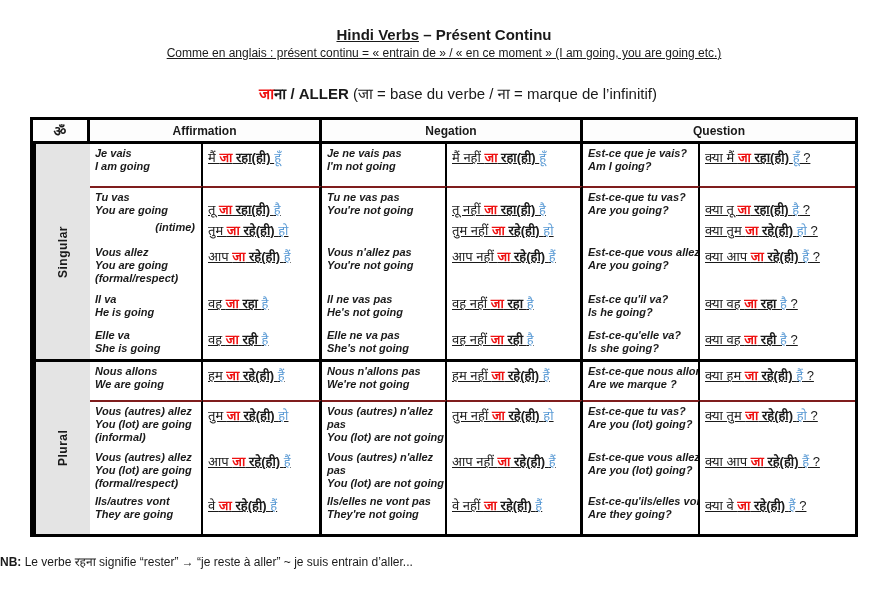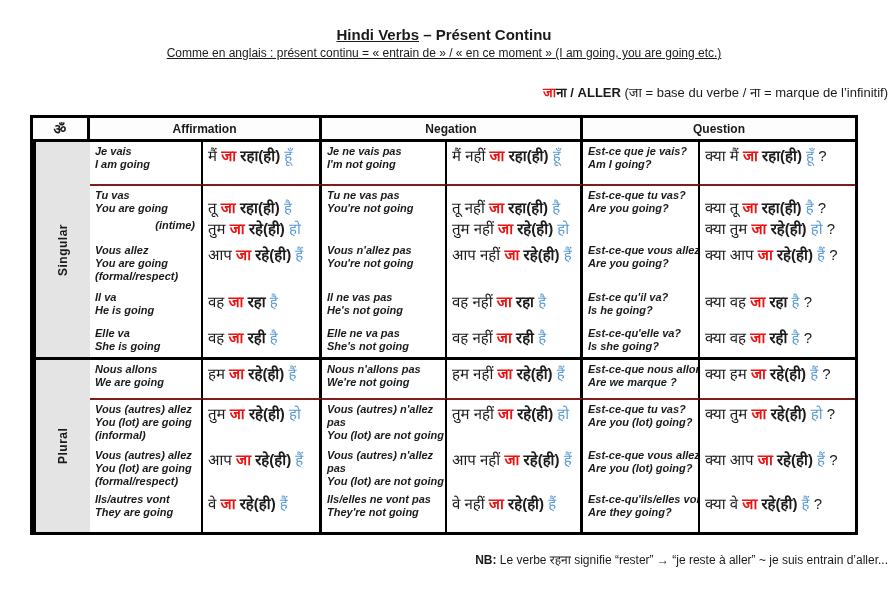--- a/index.html
+++ b/index.html
@@ -10,21 +10,21 @@
   body{
     width:888px;height:593px;background:#ffffff;color:#1a1a1a;
     font-family:"Liberation Sans","DejaVu Sans",sans-serif;
     overflow:hidden;
   }
   .page{width:888px;height:512px;padding-top:26px;}
   
   .title{ text-align:center;font-size:15px;font-weight:bold;}
   .title .u{text-decoration:underline;}
   .subtitle{text-align:center;font-size:12px;margin-top:3px;text-decoration:underline;}
-  .verbline{text-align:right;font-size:13px;margin-top:23px;padding-left:28px;}
+  .verbline{text-align:center;font-size:15px;margin-top:23px;padding-left:28px;}
   .verbline .b{font-weight:bold;}
   .verbline .red{color:var(--devanagari-red);font-weight:bold;}
   
   .tbl{width:828px;margin:14px auto 0;border:3px solid #000;background:#fff;}
   .thead{display:grid;grid-template-columns:57px 232px 261px 272px;height:24px;border-bottom:3px solid #000;}
   .hc{display:flex;align-items:center;justify-content:center;font-size:12px;font-weight:bold;border-right:3px solid #000;background:#fdfdfd;}
   .hc.last{border-right:none;}
   .hc-om{font-size:14px;}
   .sec{display:grid;grid-template-columns:57px 113px 119px 125px 136px 117px 155px;}
   .sec.plural{border-top:3px solid #000;}
@@ -34,26 +34,26 @@
         font-size:12px;font-weight:bold;letter-spacing:.5px;}
   .c{overflow:hidden;display:flex;flex-direction:column;padding:3px 4px 2px 5px;}
   .c.bt{border-top:2px solid #7f1d1d;}
   .frc{font-size:11px;font-weight:bold;line-height:1.18;border-right:2px solid #000;font-style:italic;}
   .hic{border-right:3px solid #000;}
   .thin{border-right:2px solid #000;}
   .lastc{border-right:none;}
   .vend{justify-content:flex-end;padding-bottom:2px;}
   .fl{white-space:nowrap;}
   .labels{margin-top:auto;text-align:right;line-height:21px;padding-right:2px;}
-  .hp{display:block;font-size:15px;line-height:20px;white-space:nowrap;padding-top:1px;}
+  .hp{display:block;font-size:13px;line-height:20px;white-space:nowrap;padding-top:1px;text-decoration:underline;}
   .hv{color:var(--devanagari-red);font-weight:bold;}
   .hm{font-weight:bold;}
   .ha{color:var(--auxiliary-blue);}
   
-  .footer{text-align:right;font-size:12px;margin-top:16px;}
+  .footer{text-align:left;font-size:12px;margin-top:16px;}
   .footer .b{font-weight:bold;}
 </style>
 </head>
 <body>
 
 <div class="page">
 
   <div class="title"><span class="u">Hindi Verbs</span><span> – Présent Continu</span></div>
 
   <div class="subtitle">Comme en anglais : présent continu = « entrain de » / « en ce moment » (I am going, you are going etc.)</div>

